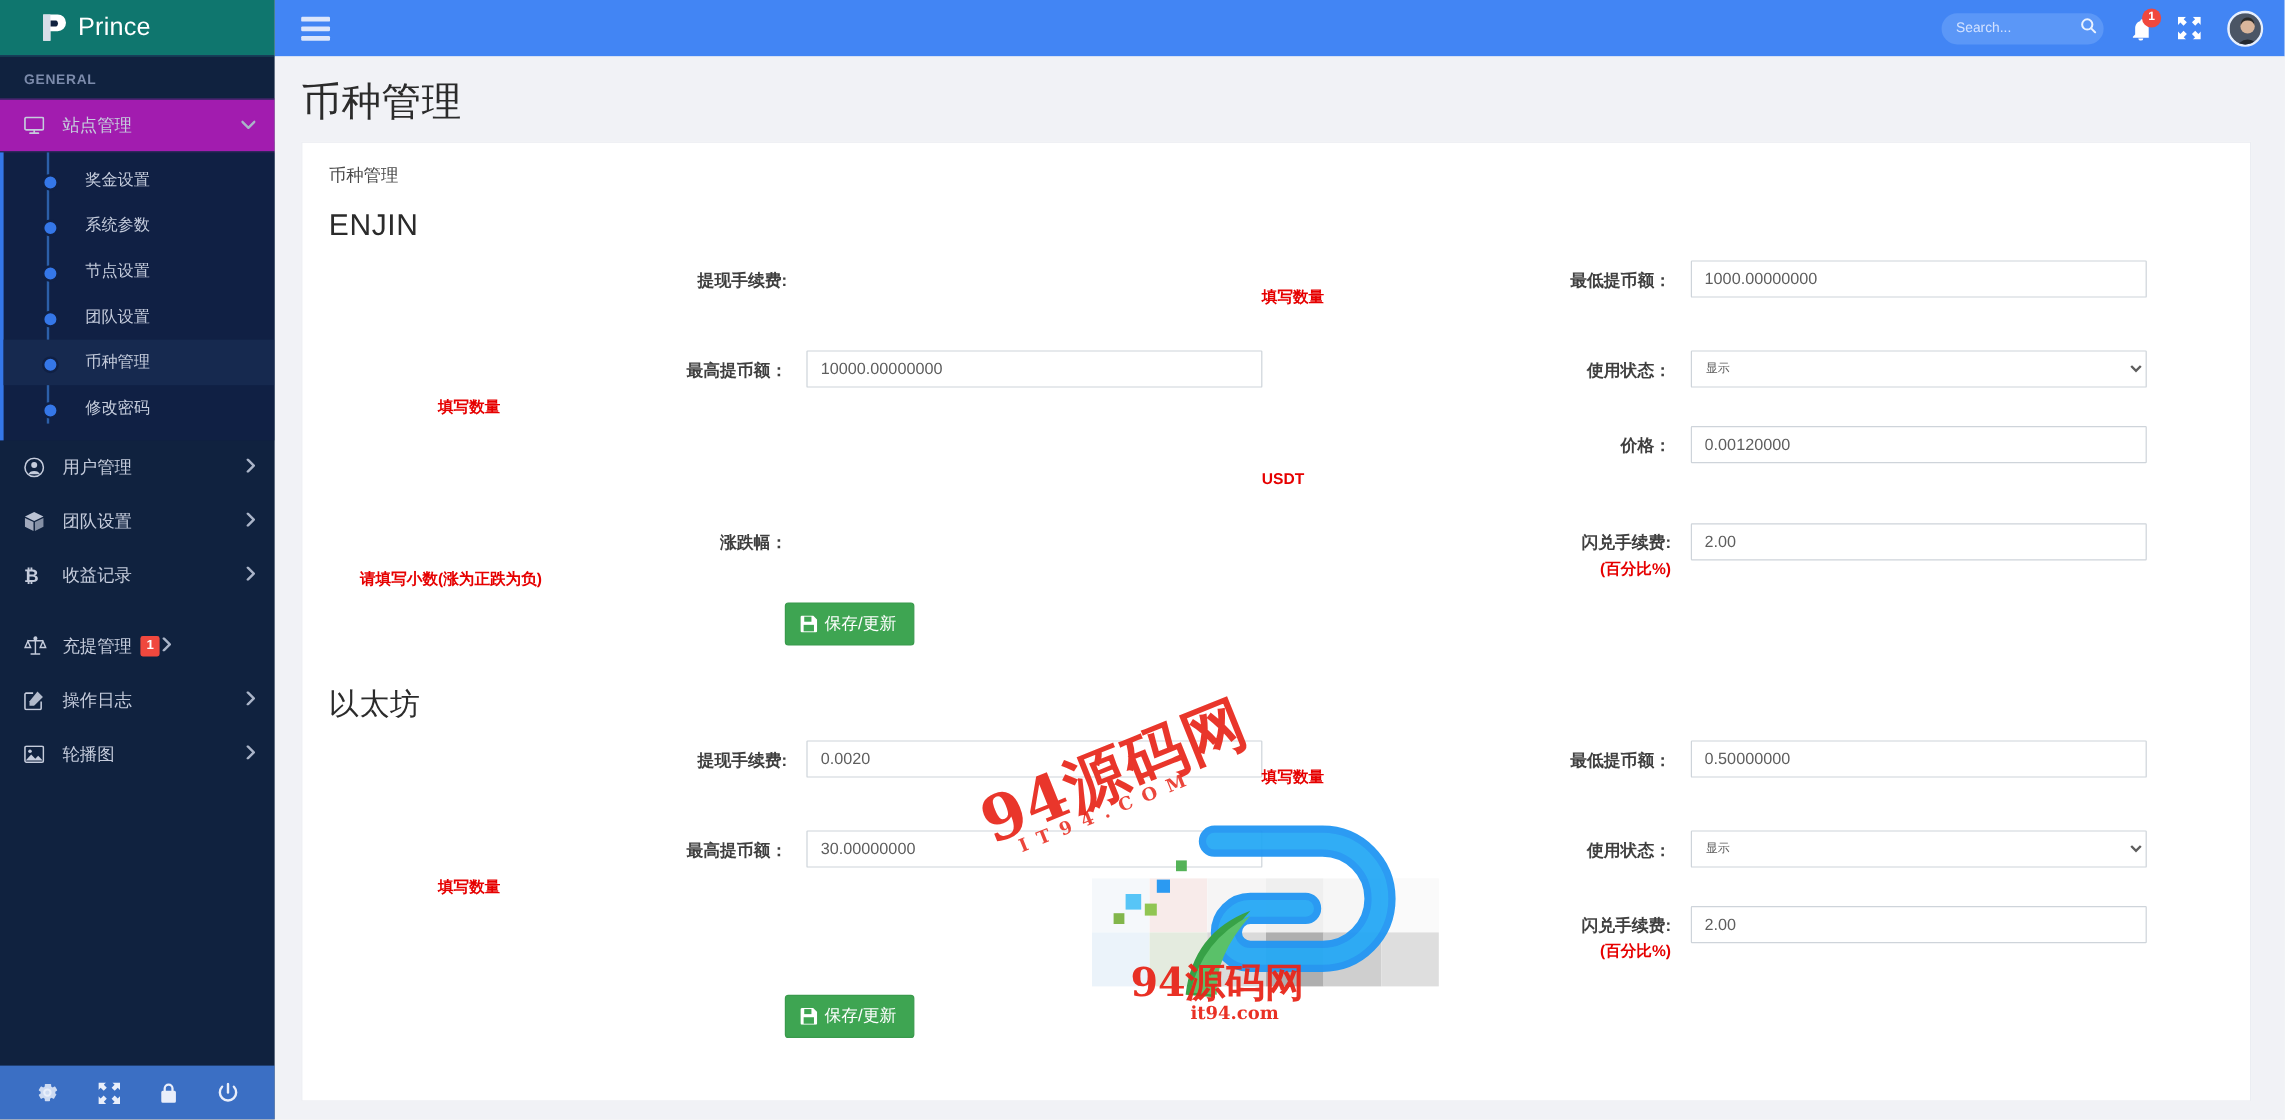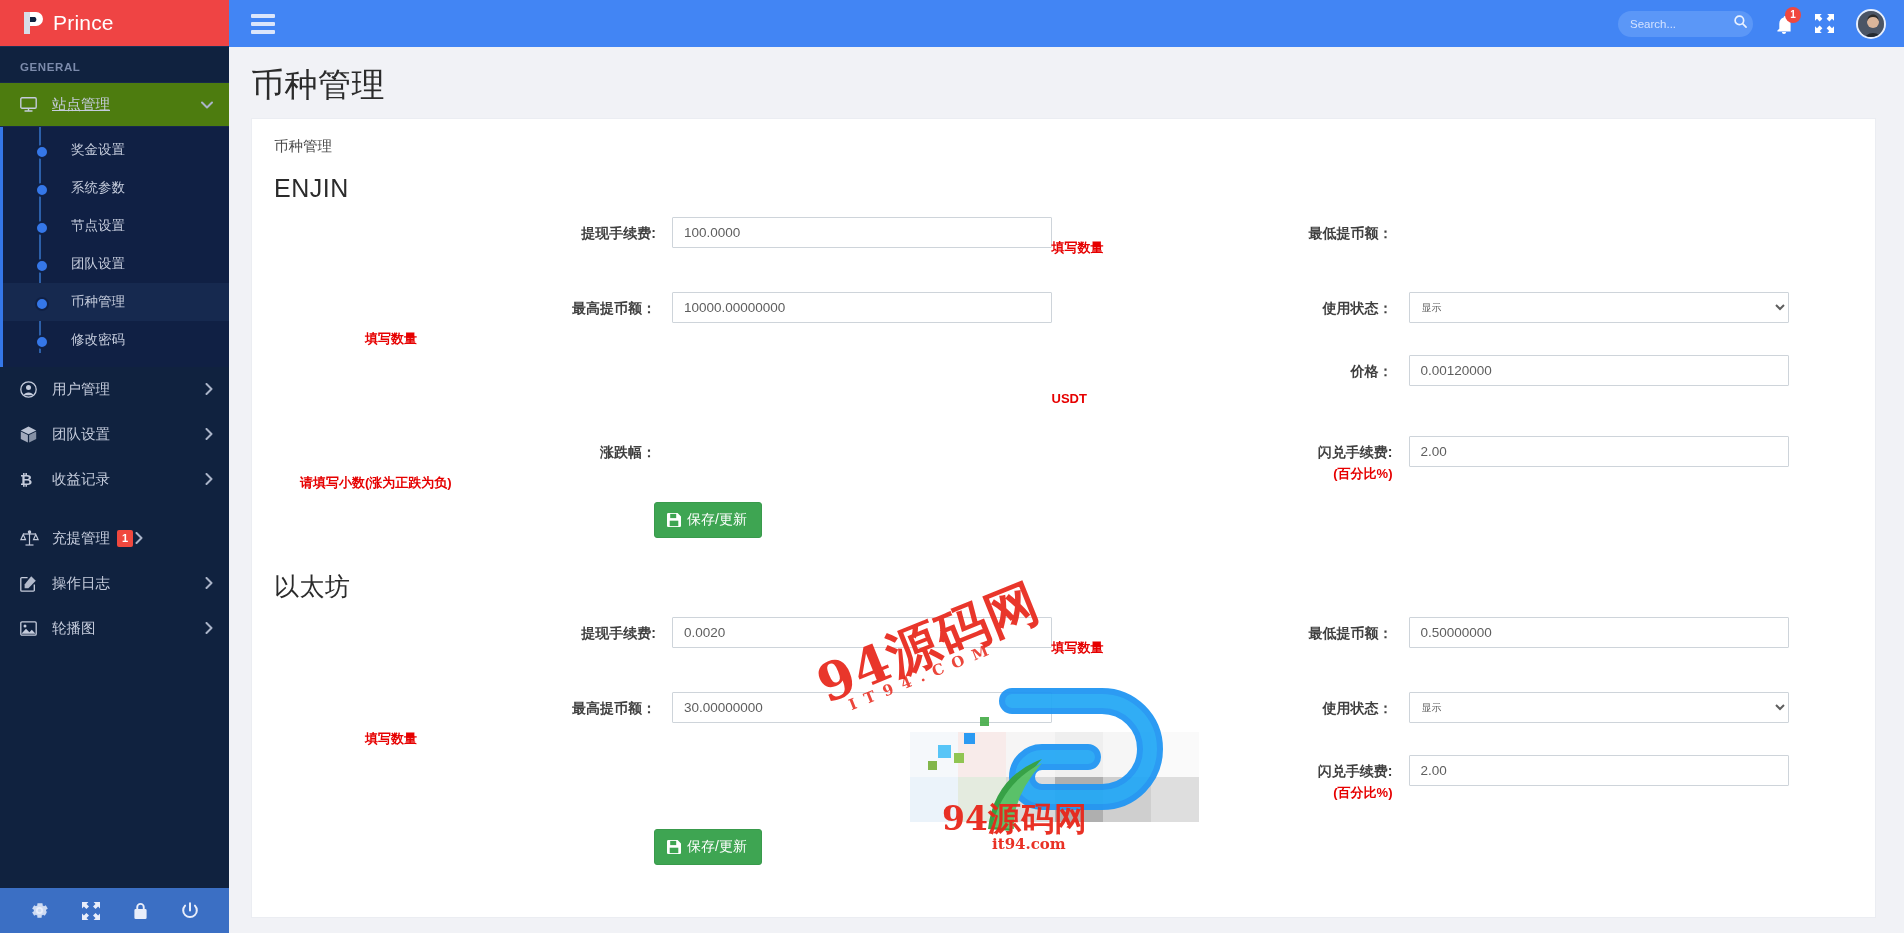--- a/index.html
+++ b/index.html
@@ -18,22 +18,22 @@
     width: 229px; height: 933px;
     background: #10223f;
     flex: 0 0 229px;
     position: relative;
     color: #c3cbe0;
     overflow: hidden;
   }
   .brand {
     height: 47px;
     display: flex; align-items: center;
-    padding-left: 20px;
-    background: #ef4444;
+    padding-left: 32px;
+    background: #0f766e;
     border-bottom: 1px solid #1b3055;
   }
   .brand-logo {
     width: 26px; height: 26px;
     position: relative;
     margin-right: 7px;
   }
   .brand-logo svg { display: block; }
   .brand-name {
     color: #ffffff;
@@ -61,21 +61,21 @@
     width: 22px; height: 18px;
     display: inline-flex; align-items: center; justify-content: flex-start;
     color: #c5ccdc;
     margin-right: 10px;
     flex: 0 0 22px;
   }
   .nav-item .ni-ico svg { display:block; }
   .nav-item .ni-label { flex: 1 1 auto; white-space: nowrap; }
   .nav-item .caret-right { font-size: 11px; color: #aab4c8; margin-left: -2px;}
   .nav-item .caret-down  { font-size: 11px; color: #aab4c8; }
-  .nav-item.open { background: #4d7c0f; text-decoration: underline; }
+  .nav-item.open { background: #a21caf; }
   .nav-item.bordered { border-top: 1px solid #17294a; border-bottom: 1px solid #17294a; }
   .badge-count {
     display: inline-block;
     background: #f0483e; color: #fff;
     font-size: 11px; line-height: 1;
     padding: 3px 5px; border-radius: 2px;
     margin-left: 7px; margin-right: 4px;
     font-weight: bold;
   }
 
@@ -549,29 +549,29 @@
 
         <div class="form-grid">
 
           
           <div class="form-row">
             <div class="col">
               <div class="fgroup">
                 <div class="lbl-wrap">
                   <span class="lbl">提现手续费:</span>
                 </div>
-                <input class="inp" type="text" value="100.0000" style="">
               </div>
             </div>
             <div class="col right">
               <div class="hint-left" style="left:-12px; top:30px;">填写数量</div>
               <div class="fgroup">
                 <div class="lbl-wrap">
                   <span class="lbl">最低提币额：</span>
                 </div>
+                <input class="inp" type="text" value="1000.00000000" style="">
               </div>
             </div>
           </div>
 
           
           <div class="form-row" style="margin-top:28px;">
             <div class="col">
               <div class="hint-left" style="left:113px; top:46px;">填写数量</div>
               <div class="fgroup">
                 <div class="lbl-wrap">

